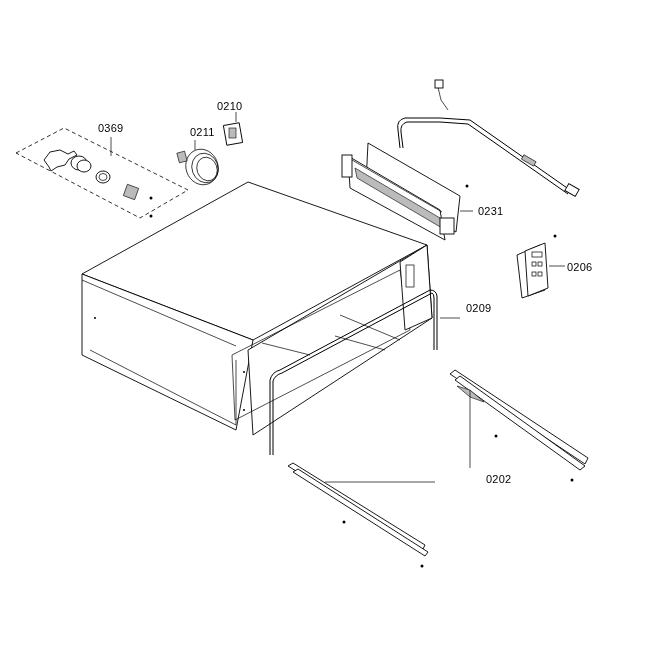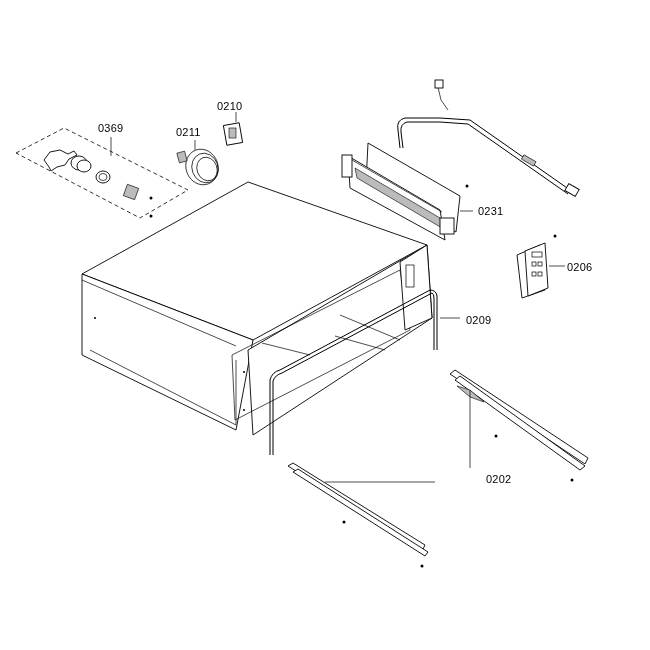--- a/index.html
+++ b/index.html
@@ -121,18 +121,18 @@
   <g>
     <polygon class="part" points="288,466 293,463 425,545 422,551"></polygon>
     <polygon class="part" points="293,472 298,469 428,552 425,556"></polygon>
     <line class="thin" x1="325" y1="482" x2="435" y2="482"></line>
     <circle class="dot" cx="344" cy="522" r="1.5"></circle>
     <circle class="dot" cx="422" cy="566" r="1.5"></circle>
   </g>
 </svg>
 
 <div class="lbl" style="left:98px;top:122px;">0369</div>
-<div class="lbl" style="left:176px;top:126px;">0211</div>
+<div class="lbl" style="left:190px;top:126px;">0211</div>
 <div class="lbl" style="left:217px;top:100px;">0210</div>
 <div class="lbl" style="left:478px;top:205px;">0231</div>
 <div class="lbl" style="left:567px;top:261px;">0206</div>
-<div class="lbl" style="left:466px;top:314px;text-align:center;">0209</div>
+<div class="lbl" style="left:466px;top:302px;text-align:center;">0209</div>
 <div class="lbl" style="left:446px;top:473px;padding-left:40px;">0202</div>
 
 </body></html>

